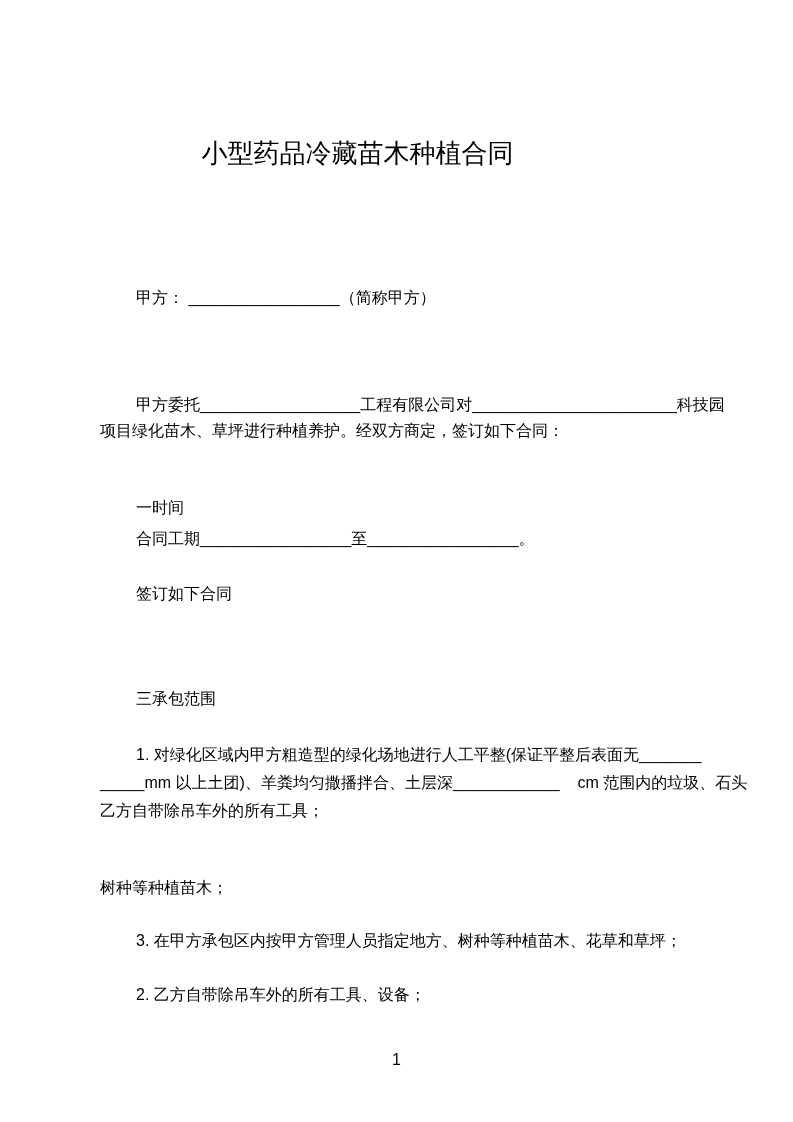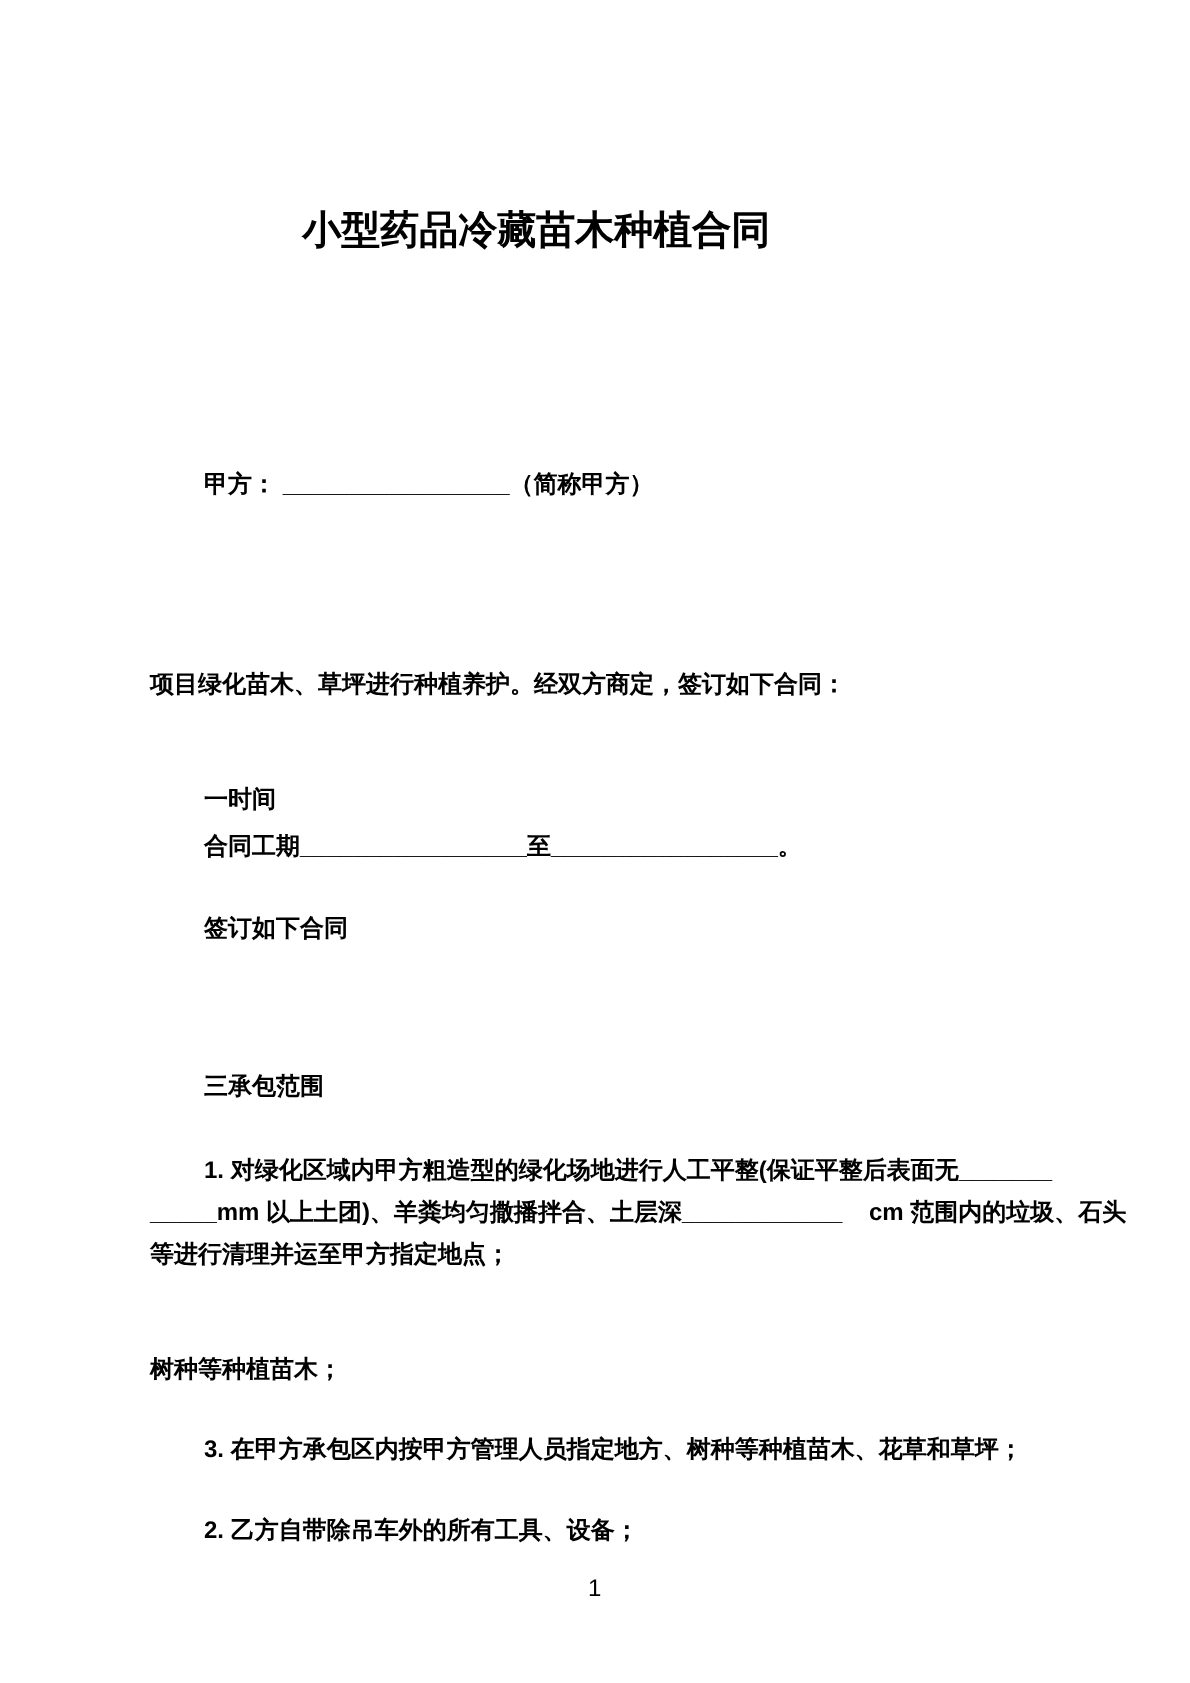--- a/index.html
+++ b/index.html
@@ -18,32 +18,31 @@
   }
   .doc-title {
     position: absolute;
     top: 138px;
     left: 0;
     width: 715px;
     margin: 0;
     text-align: center;
     font-size: 26px;
     line-height: 30px;
-    font-weight: 700;
+    font-weight: 400;
     letter-spacing: 0px;
     white-space: pre;
   }
   .line {
     position: absolute;
     left: 100px;
     font-size: 16px;
     line-height: 28px;
-    font-weight: 700;
+    font-weight: 400;
     white-space: pre;
-    margin-top: 26px;
   }
   .indent {
     left: 136px;
   }
   .pagenum {
     position: absolute;
     top: 1049px;
     left: 0;
     width: 793px;
     text-align: center;
@@ -55,37 +54,38 @@
 </head>
 <body>
 
 <div class="page">
 
   <h1 class="doc-title">小型药品冷藏苗木种植合同</h1>
 
   <div class="line indent" style="top:284px">甲方： _________________（简称甲方）</div>
 
 
+  <div class="line indent" style="top:391px">甲方委托__________________工程有限公司对_______________________科技园</div>
 
   <div class="line" style="top:417px">项目绿化苗木、草坪进行种植养护。经双方商定，签订如下合同：</div>
 
   <div class="line indent" style="top:494px">一时间</div>
 
   <div class="line indent" style="top:525px">合同工期_________________至_________________。</div>
 
   <div class="line indent" style="top:580px">签订如下合同</div>
 
 
   <div class="line indent" style="top:685px">三承包范围</div>
 
   <div class="line indent" style="top:741px">1. 对绿化区域内甲方粗造型的绿化场地进行人工平整(保证平整后表面无_______</div>
 
   <div class="line" style="top:769px">_____mm 以上土团)、羊粪均匀撒播拌合、土层深____________    cm 范围内的垃圾、石头</div>
 
-  <div class="line" style="top:797px">等进行清理并运至甲方指定地点；</div>
+  <div class="line" style="top:797px">乙方自带除吊车外的所有工具；</div>
 
 
   <div class="line" style="top:874px">树种等种植苗木；</div>
 
   <div class="line indent" style="top:927px">3. 在甲方承包区内按甲方管理人员指定地方、树种等种植苗木、花草和草坪；</div>
 
   <div class="line indent" style="top:981px">2. 乙方自带除吊车外的所有工具、设备；</div>
 
   <div class="pagenum">1</div>
 

